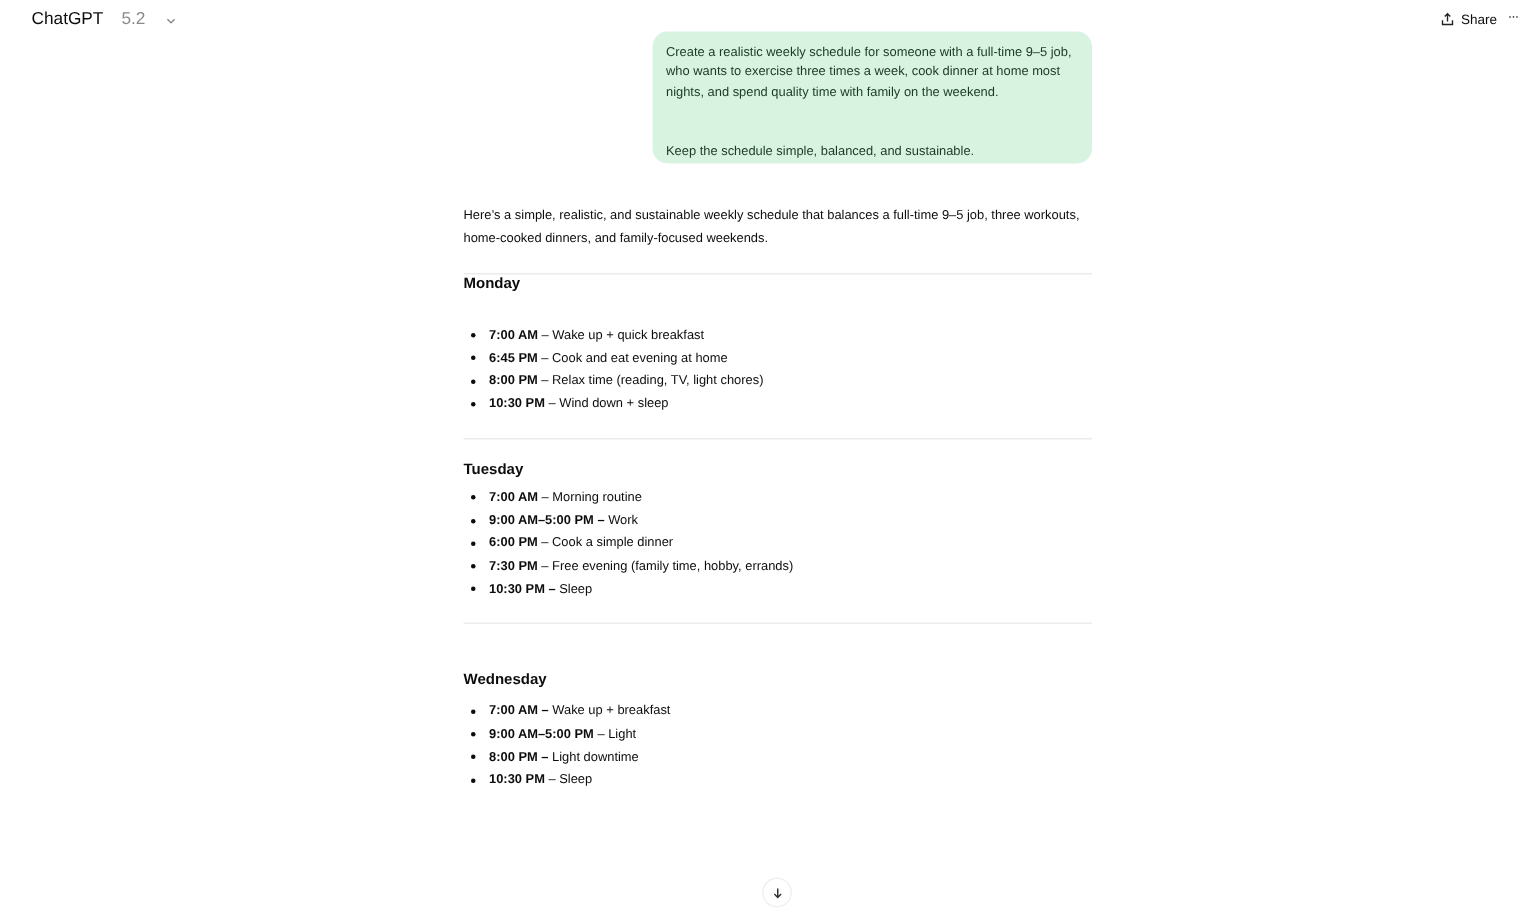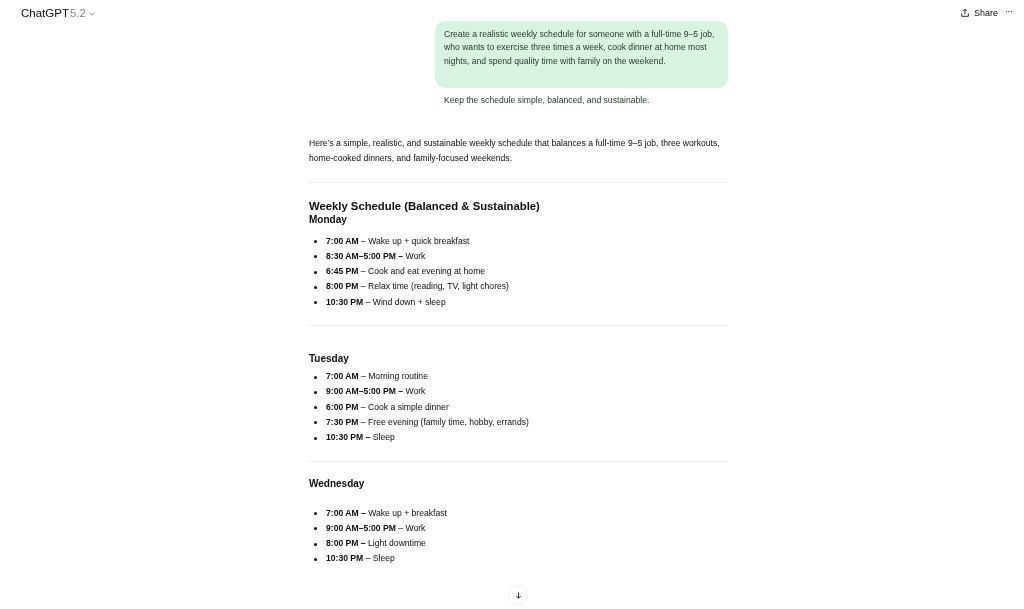--- a/index.html
+++ b/index.html
@@ -7,39 +7,39 @@
       width: 1024px; height: 609px; overflow: hidden;
       background: #ffffff;
       font-family: "Liberation Sans", sans-serif;
       color: #0d0d0d;
     }
     .topbar {
       position: absolute; top: 0; left: 0; width: 1024px; height: 28px;
     }
     .model-picker {
       position: absolute; left: 21px; top: 7px;
-      display: flex; align-items: center; gap: 1px;
+      display: flex; align-items: center; gap: 12px;
       font-size: 11.5px; cursor: pointer;
     }
     .model-name { color: #0d0d0d; }
     .model-version { color: #8a8a8a; }
     .chev { width: 8px; height: 8px; margin-left: 1px; margin-top: 1px; }
     .share-btn {
       position: absolute; left: 960px; top: 8px;
       display: flex; align-items: center; gap: 4px;
       font-size: 9px; color: #0d0d0d; cursor: pointer;
     }
     .share-btn svg { width: 10px; height: 10px; }
     .more-btn {
       position: absolute; left: 1005px; top: 6px;
       font-size: 10px; color: #333; cursor: pointer; letter-spacing: -1px;
     }
 
     .user-bubble {
-      position: absolute; left: 435px; top: 21px; width: 293px; height: 67px;
+      position: absolute; left: 435px; top: 21px; width: 293px; height: 88px;
       background: #d9f3e1; border-radius: 10px;
       padding: 7px 10px 0 9px;
       font-size: 8.6px; line-height: 13.3px; color: #1a3a25;
     }
     .user-bubble p + p { margin-top: 26.6px; }
 
     .assistant {
       position: absolute; left: 309px; top: 136px; width: 420px;
       font-size: 8.6px; color: #0d0d0d;
     }
@@ -94,46 +94,44 @@
 </div>
 
 <div class="user-bubble">
   <p>Create a realistic weekly schedule for someone with a full-time 9–5 job, who wants to exercise three times a week, cook dinner at home most nights, and spend quality time with family on the weekend.</p>
   <p>Keep the schedule simple, balanced, and sustainable.</p>
 </div>
 
 <div class="assistant">
   <p class="intro">Here’s a simple, realistic, and sustainable weekly schedule that balances a full-time 9–5 job, three workouts, home-cooked dinners, and family-focused weekends.</p>
   <div class="divider d1"></div>
-  <div class="h2">Weekly Schedule (Balanced &amp; Sustainable)</div>
 
   <div class="day-title" style="">Monday</div>
-  <ul class="items" style="margin-top:8px">
+  <ul class="items" style="margin-top:20px">
     <li><span class="t">7:00 AM</span><span> – Wake up + quick breakfast</span></li>
-    <li><span class="t">8:30 AM–5:00 PM –</span><span> Work</span></li>
     <li><span class="t">6:45 PM</span><span> – Cook and eat evening at home</span></li>
     <li><span class="t">8:00 PM</span><span> – Relax time (reading, TV, light chores)</span></li>
     <li><span class="t">10:30 PM</span><span> – Wind down + sleep</span></li>
   </ul>
   <div class="divider" style="margin-top:15px"></div>
 
-  <div class="day-title" style="margin-top:26px">Tuesday</div>
+  <div class="day-title" style="margin-top:14px">Tuesday</div>
   <ul class="items" style="margin-top:4px">
     <li><span class="t">7:00 AM</span><span> – Morning routine</span></li>
     <li><span class="t">9:00 AM–5:00 PM –</span><span> Work</span></li>
     <li><span class="t">6:00 PM</span><span> – Cook a simple dinner</span></li>
     <li><span class="t">7:30 PM</span><span> – Free evening (family time, hobby, errands)</span></li>
     <li><span class="t">10:30 PM –</span><span> Sleep</span></li>
   </ul>
   <div class="divider" style="margin-top:15px"></div>
 
-  <div class="day-title" style="margin-top:15px">Wednesday</div>
-  <ul class="items" style="margin-top:16px">
+  <div class="day-title" style="margin-top:31px">Wednesday</div>
+  <ul class="items" style="margin-top:6px">
     <li><span class="t">7:00 AM –</span><span> Wake up + breakfast</span></li>
-    <li><span class="t">9:00 AM–5:00 PM</span><span> – Work</span></li>
+    <li><span class="t">9:00 AM–5:00 PM</span><span> – Light</span></li>
     <li><span class="t">8:00 PM –</span><span> Light downtime</span></li>
     <li><span class="t">10:30 PM</span><span> – Sleep</span></li>
   </ul>
 </div>
 
 <div class="scroll-down">
   <svg viewBox="0 0 10 10">
       <path d="M5 1.5 V8 M2.5 5.6 L5 8.1 L7.5 5.6" fill="none" stroke="#333" stroke-width="1.1"></path>
     </svg>
 </div>

